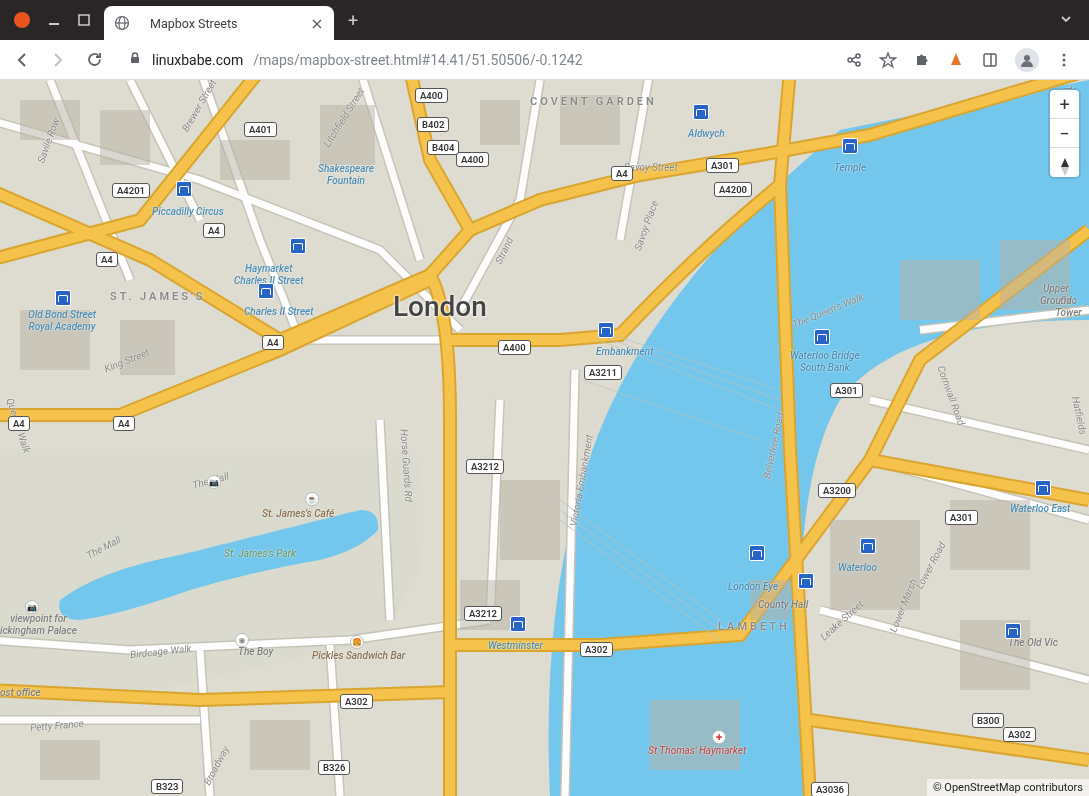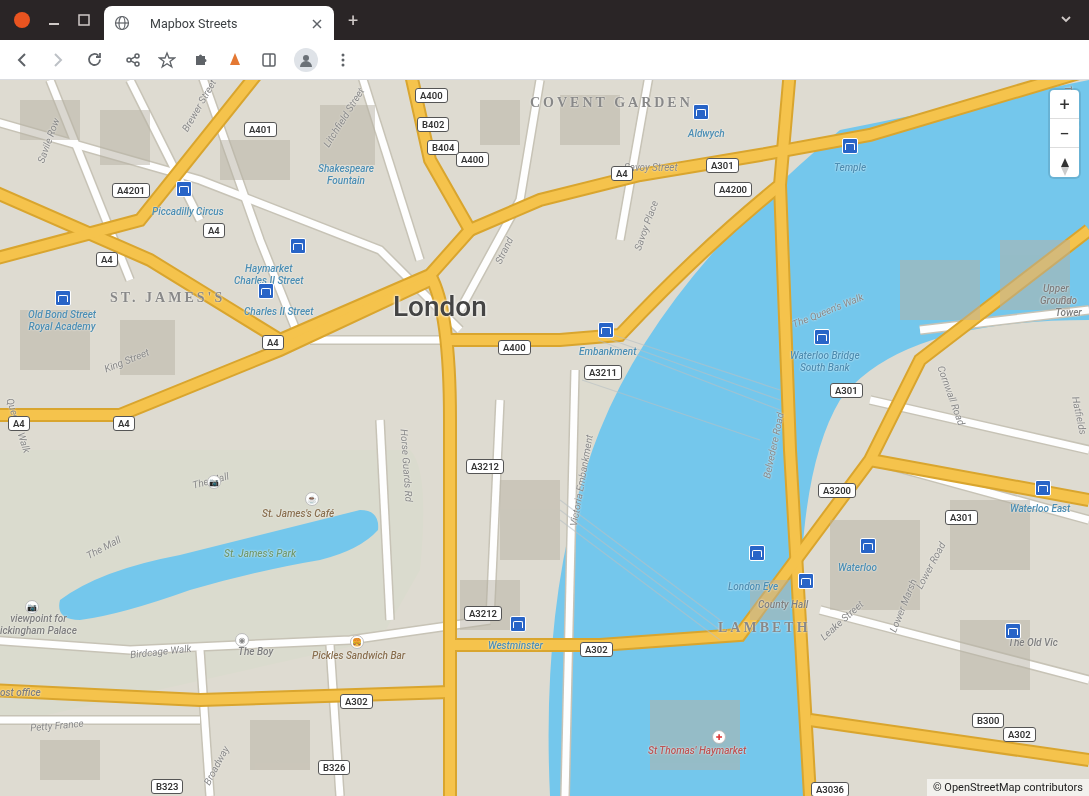--- a/index.html
+++ b/index.html
@@ -94,27 +94,26 @@
     
     .city-label {
       position: absolute;
       font-size: 28px;
       color: #444;
       font-weight: 500;
       text-shadow: 0 0 3px #fff, 0 0 3px #fff;
     }
     .dist-label {
       position: absolute;
-      font-size: 14px;
+      font-size: 11px;
       letter-spacing: 3px;
       color: #888;
       font-weight: 600;
       text-shadow: 0 0 2px #fff;
       text-transform: uppercase;
-      font-family: Liberation Serif, serif;
     }
     .poi-label {
       position: absolute;
       font-size: 10px;
       color: #6f9a72;
       font-style: italic;
       font-weight: 500;
       text-shadow: 0 0 2px #fff;
       white-space: pre-line;
       text-align: center;
@@ -254,20 +253,30 @@
   </div>
   <div class="navbtn disabled">
     <svg width="18" height="18" viewBox="0 0 18 18">
         <path d="M6 3 L12 9 L6 15" stroke="currentColor" stroke-width="2" fill="none"></path>
       </svg>
   </div>
   <div class="navbtn">
     <svg width="17" height="17" viewBox="0 0 17 17">
         <path d="M14 8.5 A5.5 5.5 0 1 1 12.4 4.6 M14 2 L14 6 L10 6" stroke="currentColor" stroke-width="1.8" fill="none"></path>
       </svg>
+  </div>
+  <div class="addrbar">
+    <span class="lock-icon">
+      <svg width="14" height="14" viewBox="0 0 14 14">
+          <rect x="3" y="6" width="8" height="6" rx="1" fill="currentColor"></rect>
+          <path d="M4.5 6 V4.5 a2.5 2.5 0 0 1 5 0 V6" stroke="currentColor" stroke-width="1.5" fill="none"></path>
+        </svg>
+    </span>
+    <span>linuxbabe.com</span>
+      <span class="addr-dim">/maps/mapbox-street.html#14.41/51.50506/-0.1242</span>
   </div>
   <div class="tb-icons">
     <span class="tb-ic">
         <svg width="18" height="18" viewBox="0 0 18 18">
           <circle cx="5" cy="9" r="2" fill="none" stroke="currentColor" stroke-width="1.5"></circle>
           <circle cx="13" cy="5" r="2" fill="none" stroke="currentColor" stroke-width="1.5"></circle>
           <circle cx="13" cy="13" r="2" fill="none" stroke="currentColor" stroke-width="1.5"></circle>
           <line x1="6.8" y1="8.2" x2="11.2" y2="5.8" stroke="currentColor" stroke-width="1.5"></line>
           <line x1="6.8" y1="9.8" x2="11.2" y2="12.2" stroke="currentColor" stroke-width="1.5"></line>
         </svg>
@@ -452,21 +461,21 @@
 South Bank</div>
   <div class="poi-label blue" style="left:728px;top:491px">London Eye</div>
   <div class="poi-label grey" style="left:758px;top:519px">County Hall</div>
   <div class="poi-label blue" style="left:838px;top:472px">Waterloo</div>
   <div class="poi-label blue" style="left:1010px;top:413px">Waterloo East</div>
   <div class="poi-label grey" style="left:1048px;top:215px">Oxo Tower</div>
   <div class="poi-label grey" style="left:1008px;top:557px">The Old Vic</div>
   <div class="poi-label" style="left:648px;top:665px;color:#b55">St Thomas' Haymarket</div>
   <div class="poi-label blue" style="left:834px;top:72px">Temple</div>
   <div class="poi-label blue" style="left:688px;top:38px">Aldwych</div>
-  <div class="poi-label blue" style="left:579px;top:256px">Embankment</div>
+  <div class="poi-label blue" style="left:596px;top:256px">Embankment</div>
   <div class="poi-label blue" style="left:488px;top:550px">Westminster</div>
   <div class="poi-label grey" style="left:1040px;top:203px">Upper
 Ground</div>
   <div class="poi-label grey" style="left:0px;top:607px">ost office</div>
 
   <div class="street-label" style="left:490px;top:165px;transform:rotate(-64deg)">Strand</div>
   <div class="street-label" style="left:624px;top:82px">Savoy Street</div>
   <div class="street-label" style="left:620px;top:140px;transform:rotate(-70deg)">Savoy Place</div>
   <div class="street-label" style="left:192px;top:395px;transform:rotate(-15deg)">The Mall</div>
   <div class="street-label" style="left:85px;top:462px;transform:rotate(-28deg)">The Mall</div>

